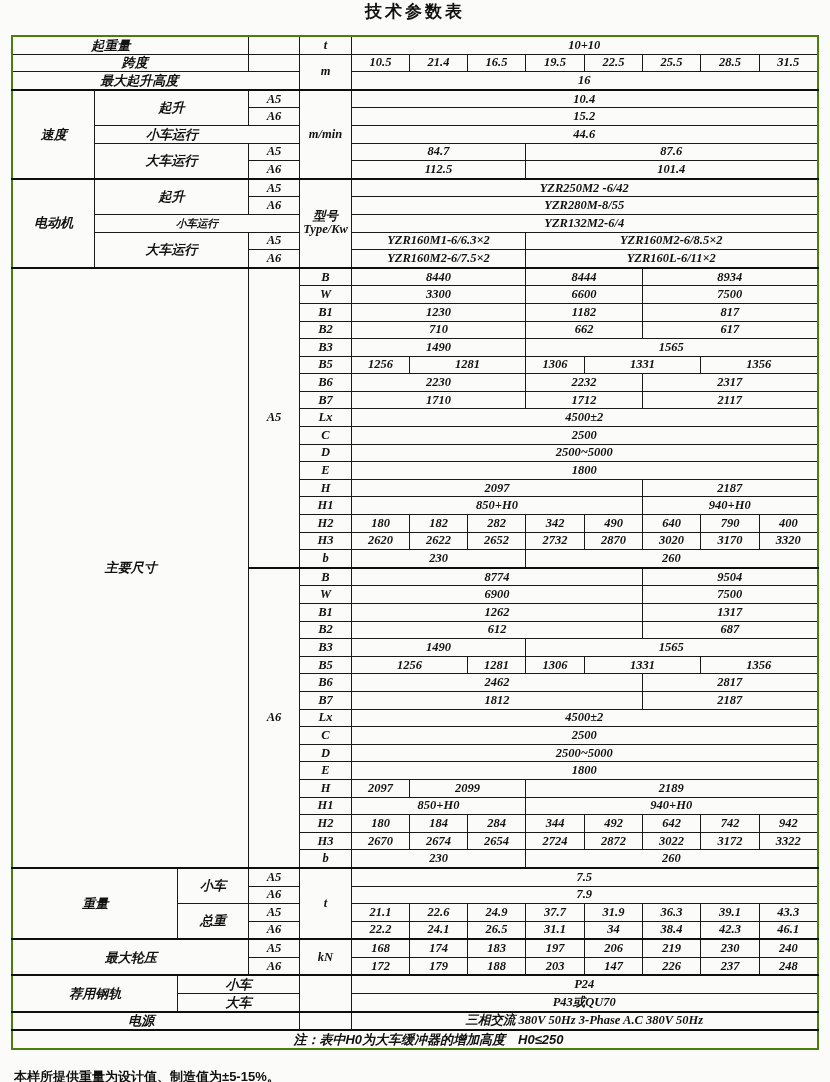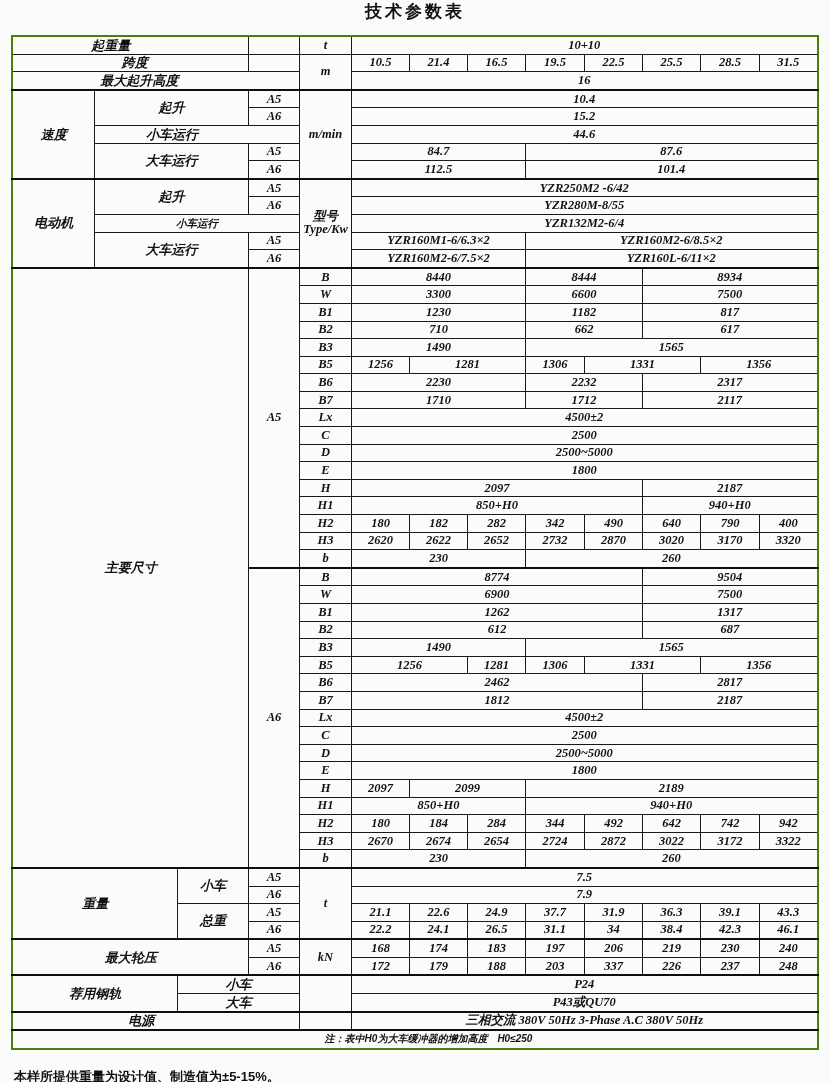--- a/index.html
+++ b/index.html
@@ -47,21 +47,21 @@
   }
   .lab-sm {
     font-weight:bold;
     font-size:10.5px;
     font-family:"Liberation Sans", sans-serif;
   }
   .unit { white-space:pre-line; }
   .empty { }
   .note {
     font-weight:bold;
-    font-size:10px;
+    font-size:13px;
     font-family:"Liberation Sans", sans-serif;
     padding-left:27px;
   }
   .footer {
     margin:16px 0 0 14px;
     font-size:13px;
     font-weight:bold;
     font-family:"Liberation Sans", sans-serif;
   }
 </style>
@@ -411,21 +411,21 @@
         <td class="num">219</td>
         <td class="num">230</td>
         <td class="num">240</td>
       </tr>
       <tr>
         <td class="grade">A6</td>
         <td class="num">172</td>
         <td class="num">179</td>
         <td class="num">188</td>
         <td class="num">203</td>
-        <td class="num">337</td>
+        <td class="num">147</td>
         <td class="num">226</td>
         <td class="num">237</td>
         <td class="num">248</td>
       </tr>
       <tr class="sec">
         <td class="lab" colspan="2" rowspan="2">荐用钢轨</td>
         <td class="lab" colspan="2">小车</td>
         <td class="empty" rowspan="2"></td>
         <td class="num" colspan="8">P24</td>
       </tr>

